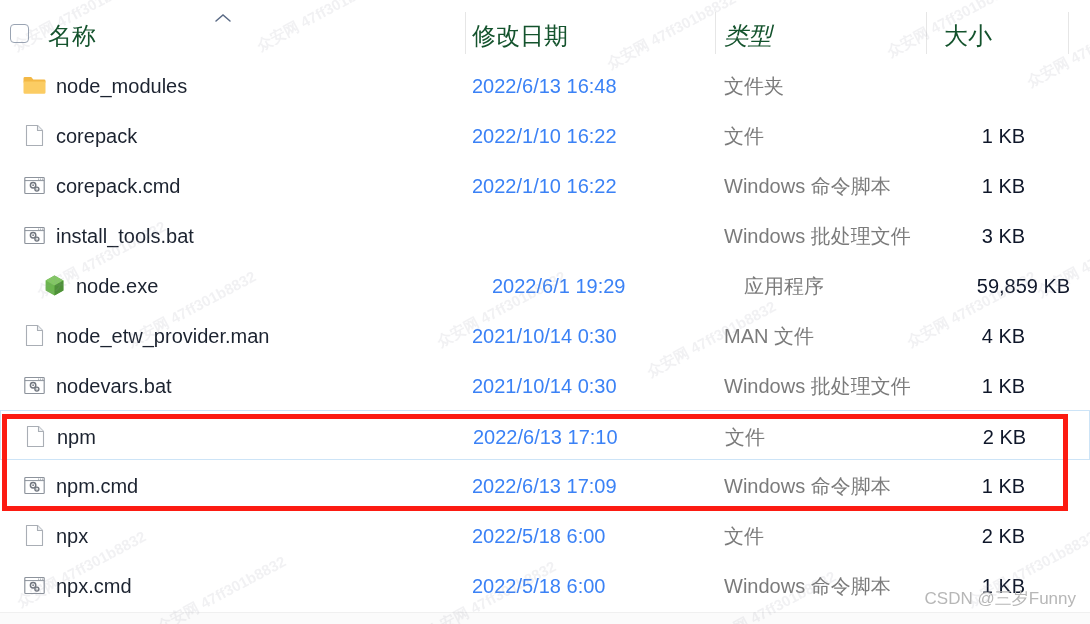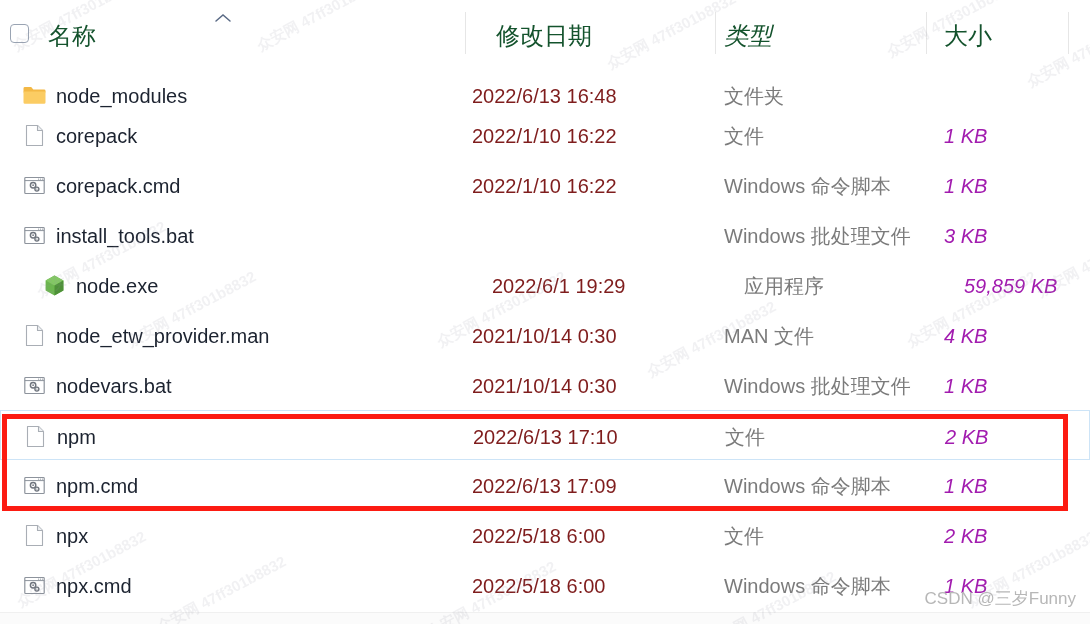--- a/index.html
+++ b/index.html
@@ -40,21 +40,21 @@
   }
   .hdr-cell {
     position: absolute;
     color: #14532d;
     font-size: 24px;
     line-height: 1;
     white-space: nowrap;
     top: 24px;
   }
   .hdr-name    { left: 48px; }
-  .hdr-date    { left: 496px; }
+  .hdr-date    { left: 472px; }
   .hdr-type    { left: 724px; font-style: italic; }
   .hdr-size    { left: 944px; }
 
   .hdr-checkbox {
     position: absolute;
     left: 10px; top: 24px;
     width: 19px; height: 19px;
     border: 1.6px solid #9aa4b3;
     border-radius: 4px;
     background: #ffffff;
@@ -91,32 +91,31 @@
     font-size: 20px;
     line-height: 24px;
     white-space: nowrap;
   }
   .cell-name {
     left: 56px;
     color: #1c2330;
   }
   .cell-date {
     left: 472px;
-    color: #7f1d1d;
+    color: #3b82f6;
   }
   .cell-type {
     left: 724px;
     color: #7b7b7b;
   }
   .cell-size {
     left: 944px;
     width: 119px;
-    text-align: left;
-    color: #a21caf;
-    font-style: italic;
+    text-align: center;
+    color: #0f172a;
   }
 
   
   .row-selected-edge {
     border: 1px solid #cde4f7;
     background: #ffffff;
   }
 
   
   .annotation-box {
@@ -184,21 +183,21 @@
     <div class="col-sep" style="left:715px;"></div>
     <div class="hdr-cell hdr-type">类型</div>
 
     <div class="col-sep" style="left:926px;"></div>
     <div class="hdr-cell hdr-size">大小</div>
 
     <div class="col-sep" style="left:1068px;"></div>
   </div>
 
   <div class="rows-area" id="rows-area">
-      <div class="file-row" style="top: 10px; padding-left: 44px;">
+      <div class="file-row" style="top: 0px; padding-left: 44px;">
         <svg class="row-icon" viewBox="0 0 25 25">
     <path d="M1.5 5.5 A1.4 1.4 0 0 1 2.9 4.1 H9.2 L11.3 6.4 H22.1 A1.4 1.4 0 0 1 23.5 7.8 V9.6 H1.5 Z" fill="#f3b845"></path>
     <path d="M1.5 8.6 H23.5 V19.4 A1.4 1.4 0 0 1 22.1 20.8 H2.9 A1.4 1.4 0 0 1 1.5 19.4 Z" fill="#fbcc63"></path>
   </svg>
         <div class="cell cell-name">node_modules</div>
         <div class="cell cell-date">2022/6/13 16:48</div>
         <div class="cell cell-type">文件夹</div>
         <div class="cell cell-size"></div>
       </div>
       <div class="file-row" style="top: 50px;">

